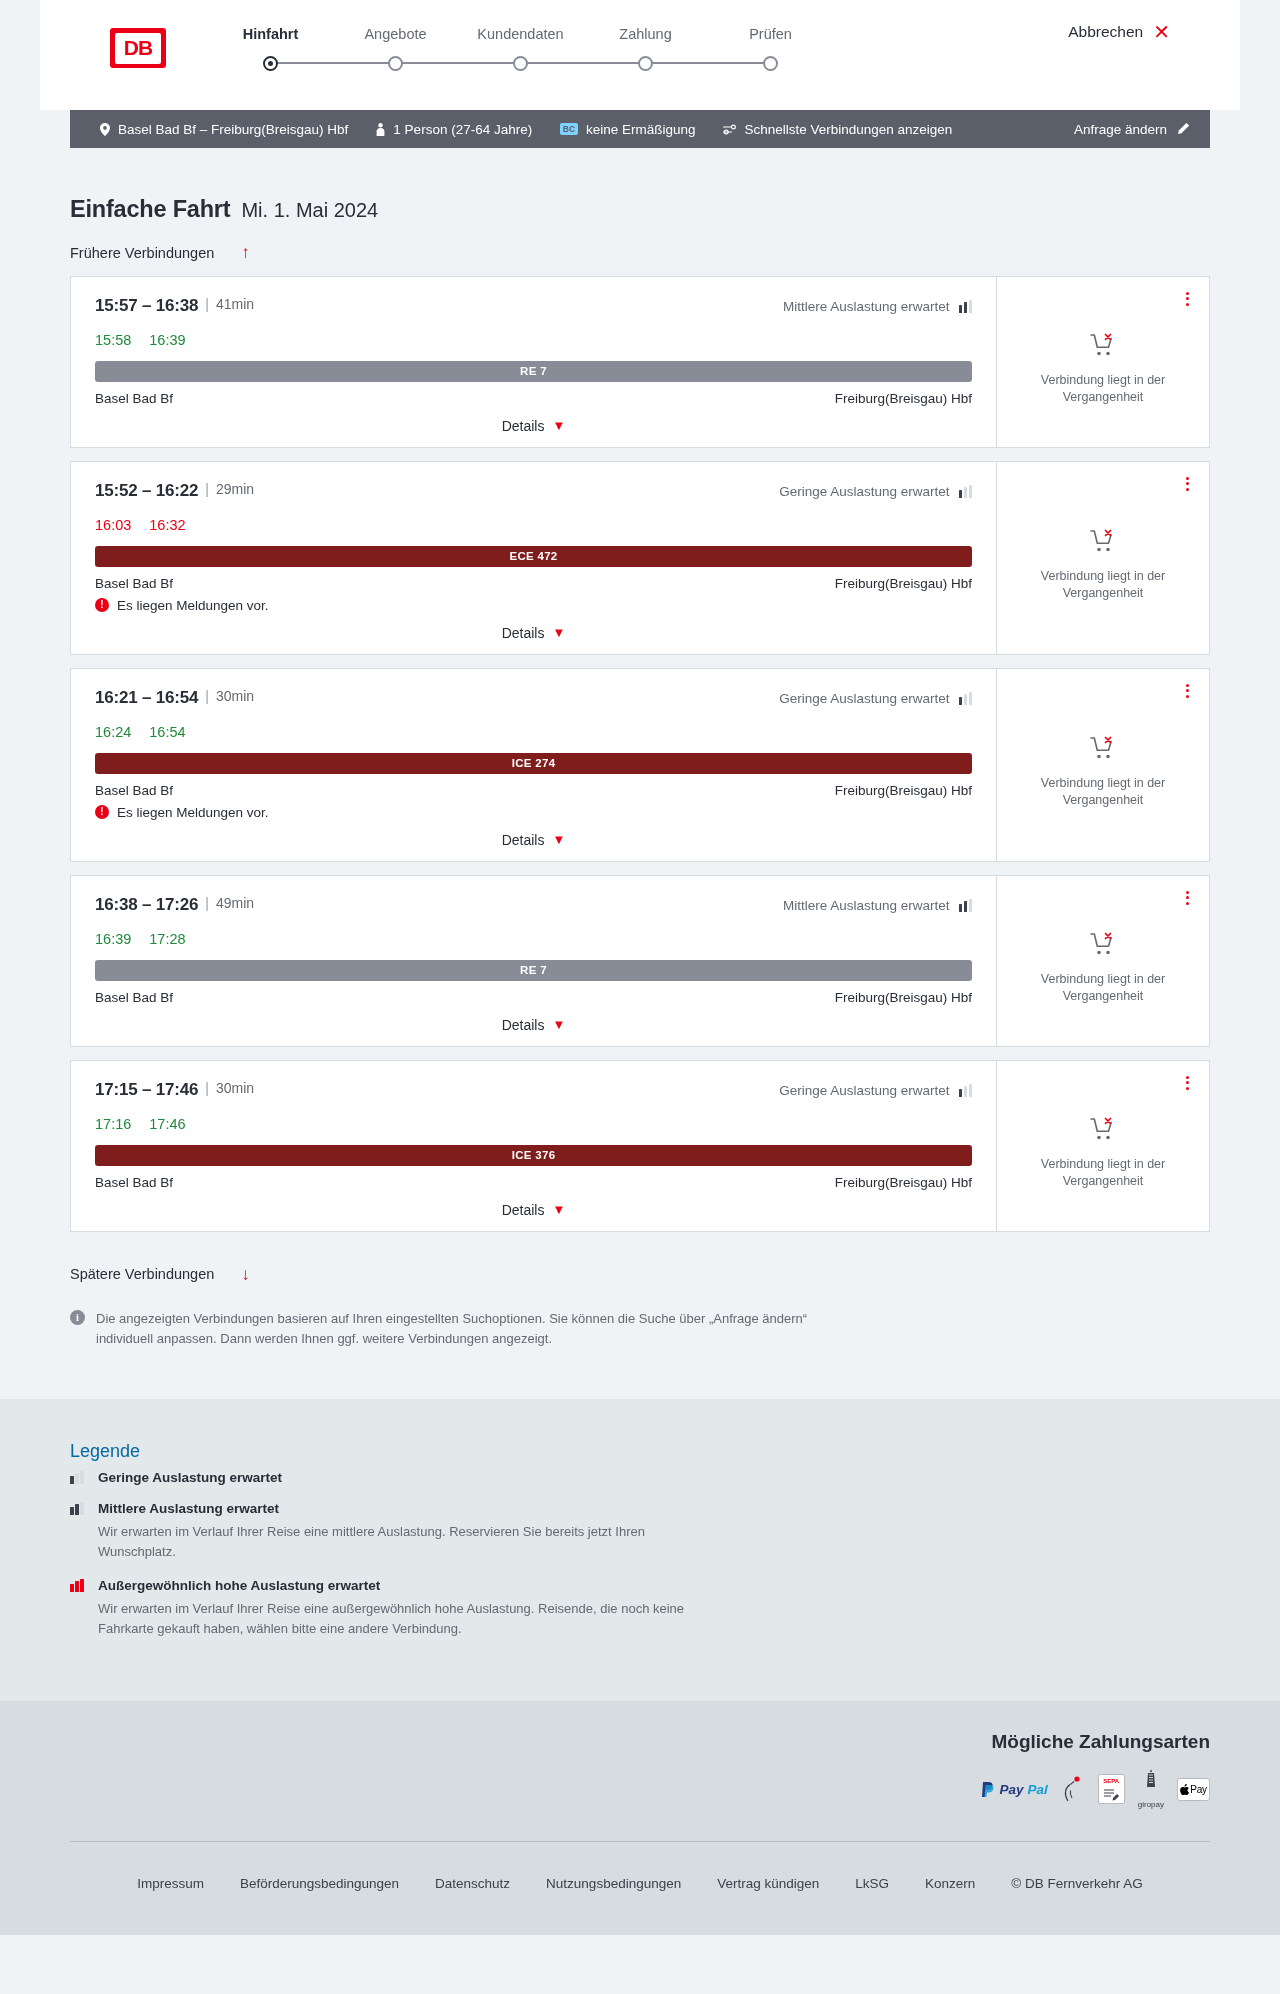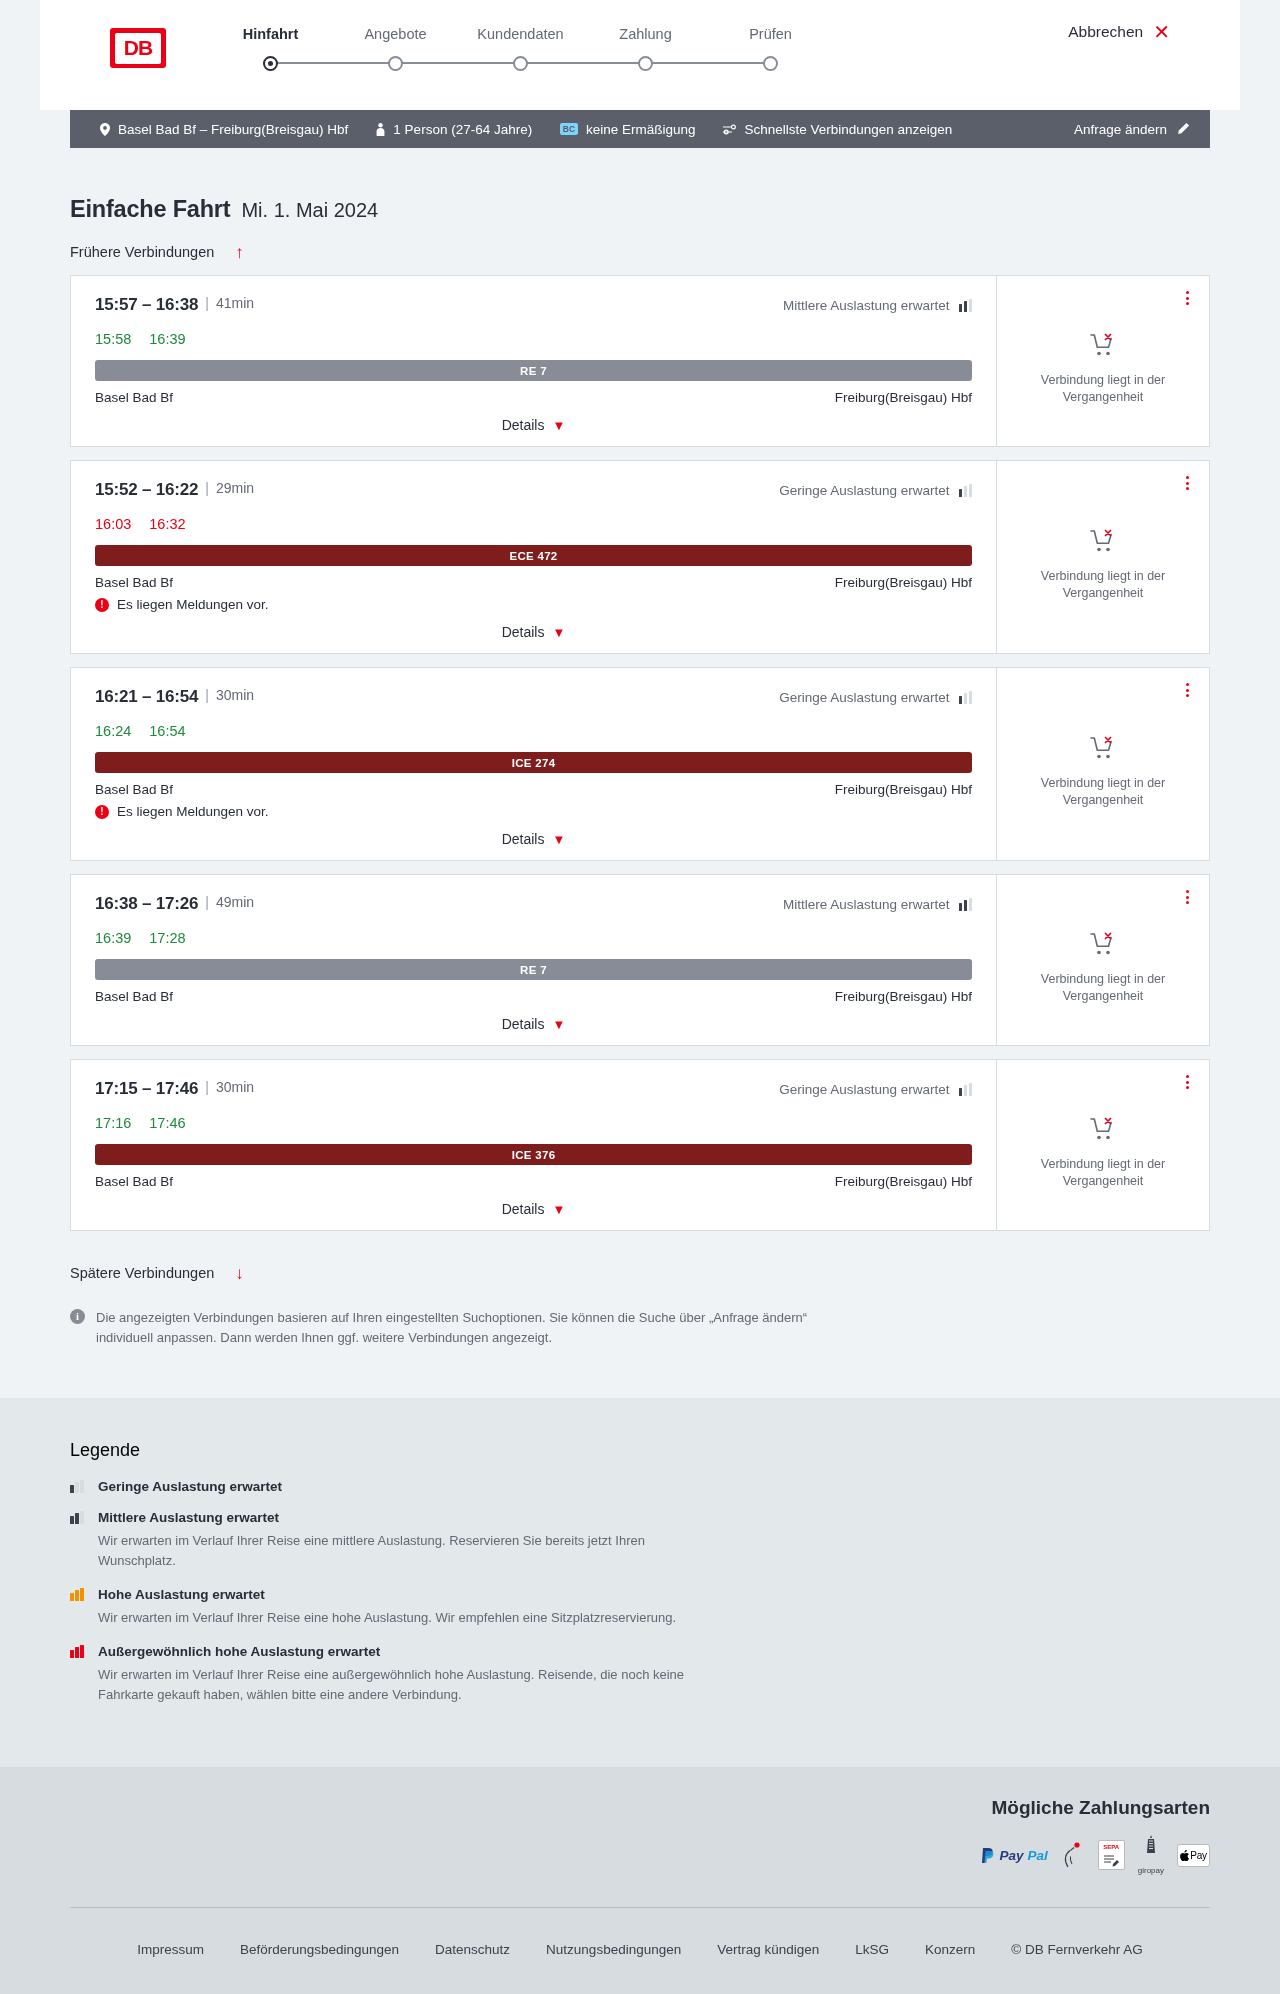--- a/index.html
+++ b/index.html
@@ -162,21 +162,22 @@
     display: flex;
     align-items: baseline;
     gap: 11px;
     padding-top: 48px;
   }
   .title-main { font-size: 23.5px; font-weight: bold; letter-spacing: -.2px; }
   .title-date { font-size: 20px; color: #282d37; }
 
   .nav-earlier, .nav-later {
     display: inline-flex;
-    gap: 21px;
+    align-items: center;
+    gap: 27px;
     font-size: 14.5px;
     color: #282d37;
     cursor: pointer;
     margin-top: 21px;
   }
   .arrow { color: #ec0016; font-size: 17px; line-height: 1; }
 
   
   .connections { margin-top: 14px; }
   .conn {
@@ -350,22 +351,22 @@
     font-family: "Liberation Serif", serif;
   }
 
   
   .legend-section {
     background: #e3e8ea;
     padding: 42px 70px 46px 70px;
   }
   .legend-title {
     font-size: 18px;
-    color: #000000;
-    margin-bottom: 18px;
+    color: #0369a1;
+    margin-bottom: 8px;
   }
   .legend-item { margin-bottom: 16px; }
   .legend-head {
     display: flex;
     align-items: center;
     gap: 11px;
     font-size: 13.5px;
     font-weight: bold;
     color: #282d37;
   }
@@ -850,33 +851,20 @@
               </span>
             </span>
             <span>Mittlere Auslastung erwartet</span>
           </div>
           <div class="legend-desc">Wir erwarten im Verlauf Ihrer Reise eine mittlere Auslastung. Reservieren Sie bereits jetzt Ihren Wunschplatz.</div>
         </div>
         <div class="legend-item">
           <div class="legend-head">
             <span class="legend-icon-box">
               <span class="util-bars">
-                <i class="on-high"></i>
-                <i class="on-high"></i>
-                <i class="on-high"></i>
-              </span>
-            </span>
-            <span>Hohe Auslastung erwartet</span>
-          </div>
-          <div class="legend-desc">Wir erwarten im Verlauf Ihrer Reise eine hohe Auslastung. Wir empfehlen eine Sitzplatzreservierung.</div>
-        </div>
-        <div class="legend-item">
-          <div class="legend-head">
-            <span class="legend-icon-box">
-              <span class="util-bars">
                 <i class="on-vhigh"></i>
                 <i class="on-vhigh"></i>
                 <i class="on-vhigh"></i>
               </span>
             </span>
             <span>Außergewöhnlich hohe Auslastung erwartet</span>
           </div>
           <div class="legend-desc">Wir erwarten im Verlauf Ihrer Reise eine außergewöhnlich hohe Auslastung. Reisende, die noch keine Fahrkarte gekauft haben, wählen bitte eine andere Verbindung.</div>
         </div>
       </div>

